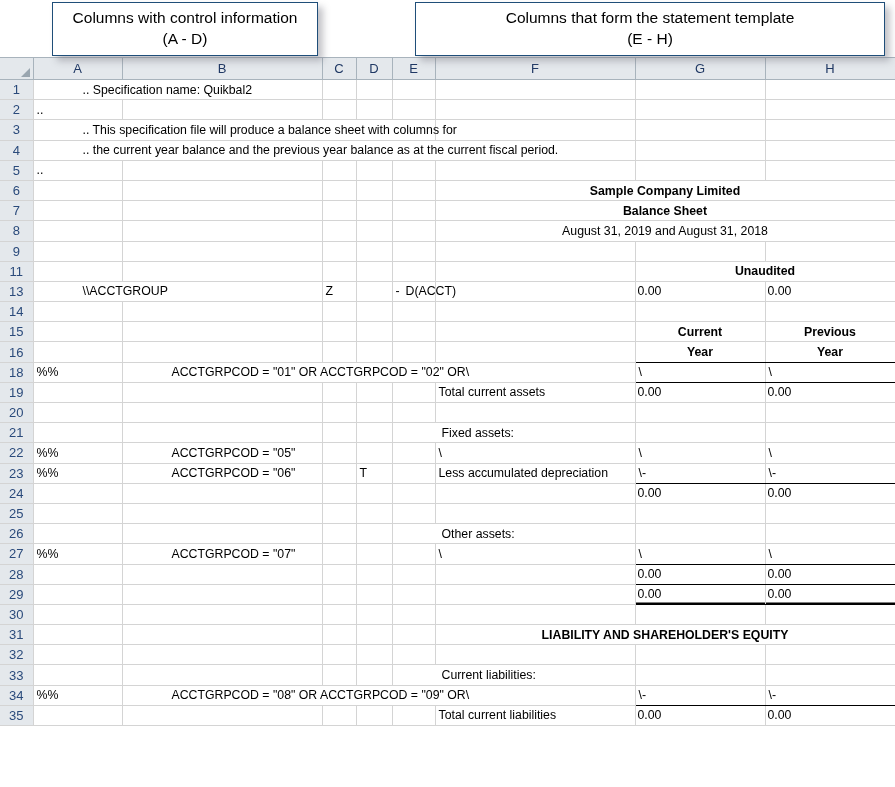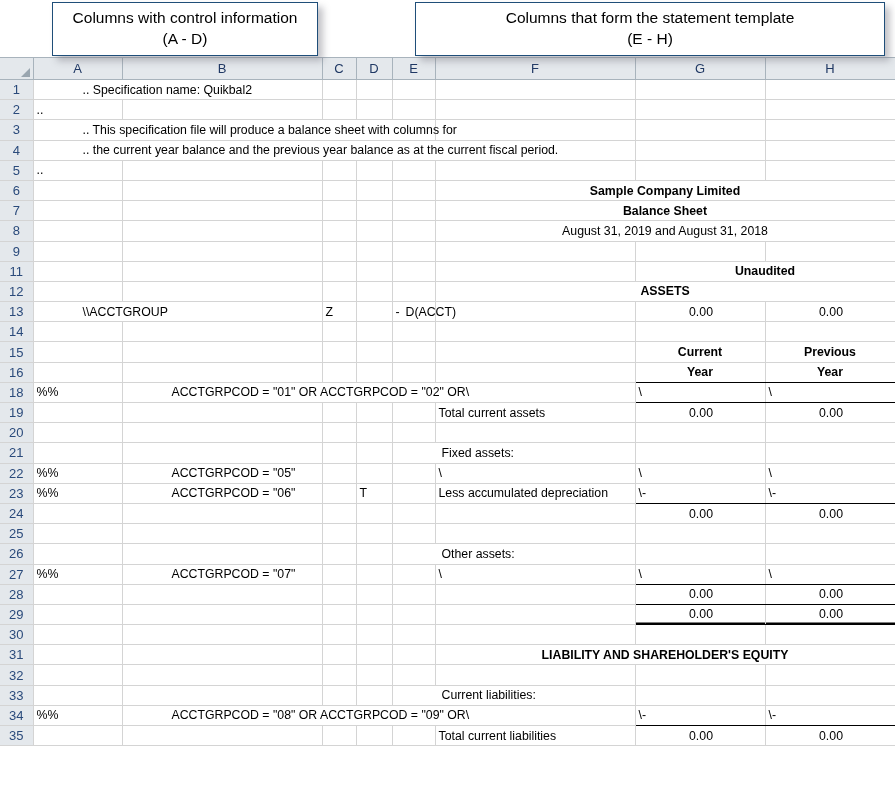--- a/index.html
+++ b/index.html
@@ -94,21 +94,21 @@
     border-right: 1px solid #A8B3BC;
     border-bottom: 1px solid #C7CED4;
     text-align: center;
     color: #2A4A7B;
     font-size: 13px;
     width: 33px;
   }
 
   
   .cell { display: block; padding: 0 2px; }
-  .r  { text-align: center;  padding-right: 0; }
+  .r  { text-align: left;  padding-right: 0; }
   .c  { text-align: center; }
   .l  { text-align: left;   padding-left: 3px; }
   .b  { font-weight: bold; }
   .i  { font-weight: bold; }
   .ovf { position: relative; overflow: visible; }
   .ovf .cell { position: absolute; left: 0; top: 50%; transform: translateY(-50%); padding-left: 17px; margin-left: 32px; }
   td.bb-single { border-bottom: 1.6px solid #000 !important; }
   td.bb-double {
     border-bottom: 1.6px solid #000 !important;
     box-shadow: inset 0 -5px 0 -3.4px #000;
@@ -276,31 +276,20 @@
         <td></td>
         <td></td>
         <td></td>
         <td></td>
         <td class="merge-center" colspan="2">
               <span class="cell c b">Unaudited</span>
             </td>
       </tr>
 
 
-      <tr>
-        <td class="rowhead">12</td>
-        <td></td>
-        <td></td>
-        <td></td>
-        <td></td>
-        <td></td>
-        <td class="merge-center" colspan="3">
-              <span class="cell c b">ASSETS</span>
-            </td>
-      </tr>
 
       <tr>
         <td class="rowhead">13</td>
         <td class="ovf" colspan="2">
               <span class="cell l">\\ACCTGROUP</span>
             </td>
         <td>
               <span class="cell l">Z</span>
             </td>
         <td class="ovf">

